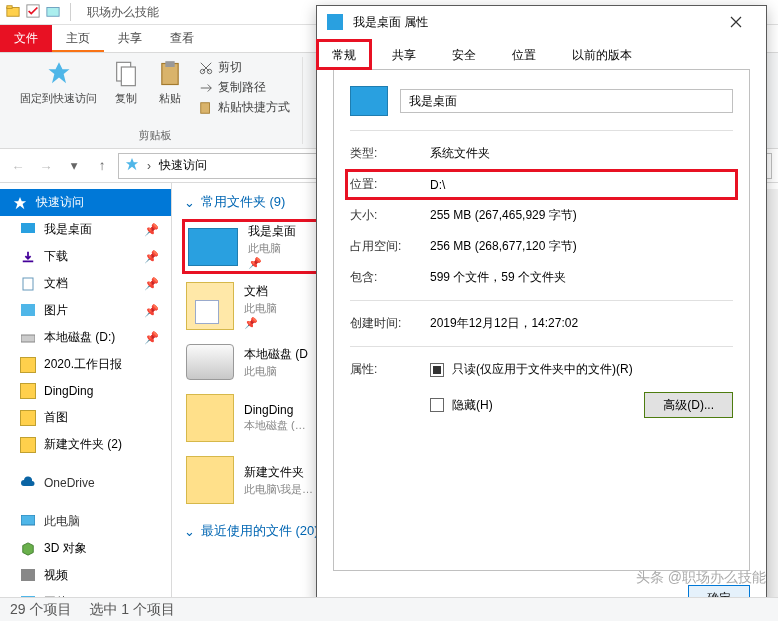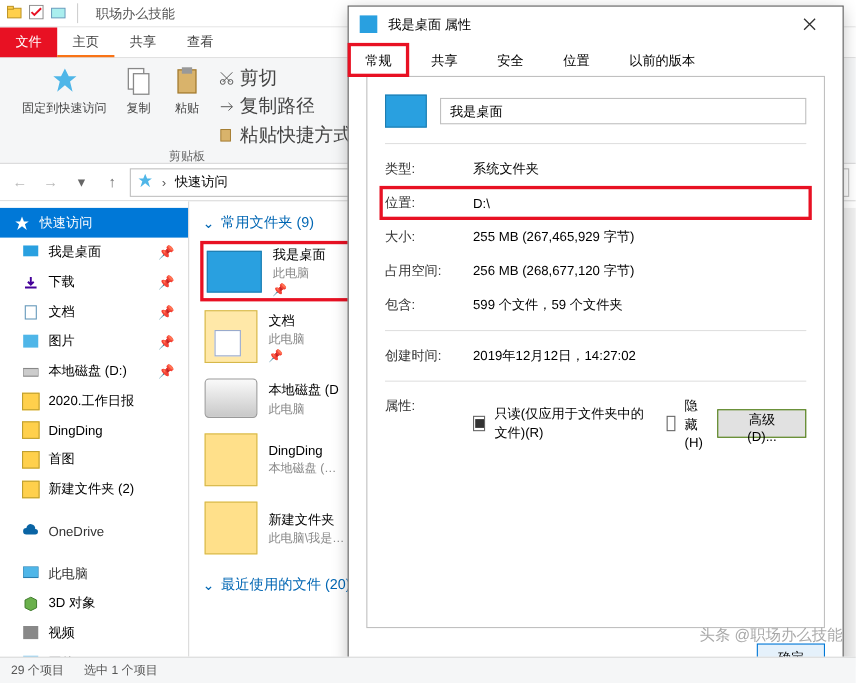--- a/index.html
+++ b/index.html
@@ -18,21 +18,21 @@
 .ribbon-tab.file { background: #e81123; color:#fff; }
 .ribbon-tab.active { border-bottom: 2px solid #f97316; }
 
 
 .ribbon { height: 96px; background: #f5f6f7; border-bottom: 1px solid #dadada; display: flex; padding: 4px 8px; gap: 4px; }
 .rgroup { display: flex; flex-direction: column; align-items: center; justify-content: space-between; border-right: 1px solid #e2e2e2; padding: 2px 12px 1px; }
 .rbtns { display: flex; gap: 14px; align-items: flex-start; }
 .rbtn { display:flex; flex-direction:column; align-items:center; gap:2px; font-size:11px; color:#444; cursor:pointer; }
 .rbtn .ico { width:30px; height:30px; display:flex; align-items:center; justify-content:center; }
 .rgroup-label { font-size:11px; color:#666; }
-.small-stack { display:flex; flex-direction:column; gap:3px; font-size:17px; color:#444; align-items:flex-start; }
+.small-stack { display:flex; flex-direction:column; gap:3px; font-size:12px; color:#444; align-items:flex-start; }
 .small-row { display:flex; align-items:center; gap:5px; cursor:pointer; }
 
 
 .bc-row { height: 34px; display:flex; align-items:center; gap:4px; padding: 0 6px; border-bottom:1px solid #dadada; }
 .nav-arrow { width:24px; height:24px; display:flex; align-items:center; justify-content:center; border:none; background:none; color:#666; cursor:pointer; }
 .nav-arrow.disabled { color:#bbb; }
 .bc { flex:1; height:26px; border:1px solid #c0c0c0; display:flex; align-items:center; gap:8px; padding:0 6px; background:#fff; }
 .bc-chev { color:#555; }
 
 
@@ -74,21 +74,21 @@
 .dlg-row { display:flex; align-items:center; gap:12px; }
 .dlg-row .lab { width:68px; color:#333; }
 .dlg-row.red-box { outline:3px solid #e81123; outline-offset:2px; padding:2px 0; margin:-2px 0; }
 .name-input { flex:1; height:24px; border:1px solid #c0c0c0; padding:0 8px; font-size:12px; }
 .chk { width:14px; height:14px; border:1px solid #666; display:inline-flex; align-items:center; justify-content:center; background:#fff; }
 .chk.checked::after{content:'';width:8px;height:8px;background:#333;}
 .dlg-hr { height:1px; background:#e0e0e0; }
 .btn { height:26px; padding:0 18px; border:1px solid #4d7c0f; background:#e1e1e1; font-size:12px; cursor:pointer; }
 .dlg-foot { display:flex; justify-content:flex-end; gap:10px; padding:0 16px 4px; }
 
-.statusbar { position:absolute; bottom:0; left:0; right:0; height:24px; border-top:1px solid #dadada; display:flex; align-items:center; gap:18px; padding:0 10px; font-size:11px; color:#555; background:#f5f6f7;}
+.statusbar { position:absolute; bottom:0; left:0; right:0; height:24px; border-top:1px solid #dadada; display:flex; align-items:center; gap:18px; padding:0 10px; font-size:14px; color:#555; background:#f5f6f7;}
 .watermark { position:absolute; right:12px; bottom:34px; color:#aaa; font-size:14px;}
 
 .side-scroll { position:absolute; right:0; top:189px; bottom:24px; width:16px; background:#f0f0f0; border-left:1px solid #e0e0e0;}
 </style>
 </head>
 <body>
 
 <div class="titlebar">
   <span class="tiny"><svg viewBox="0 0 16 16">
         <rect x="1" y="4" width="14" height="10" fill="#ffd04c" stroke="#b98f20"></rect>
@@ -417,21 +417,21 @@
         <span>599 个文件，59 个文件夹</span>
       </div>
     <div class="dlg-hr"></div>
     <div class="dlg-row">
         <span class="lab">创建时间:</span>
         <span>2019年12月12日，14:27:02</span>
       </div>
     <div class="dlg-hr"></div>
     <div class="dlg-row" style="align-items:flex-start">
       <span class="lab">属性:</span>
-      <div style="display:flex;flex-direction:row;gap:14px;flex:1">
+      <div style="display:flex;flex-direction:column;gap:14px;flex:1">
         <label style="display:flex;gap:8px;align-items:center">
             <span class="chk checked"></span>
             <span>只读(仅应用于文件夹中的文件)(R)</span>
           </label>
         <div style="display:flex;align-items:center;gap:8px">
           <label style="display:flex;gap:8px;align-items:center;flex:1">
               <span class="chk"></span>
               <span>隐藏(H)</span>
             </label>
           <button class="btn">高级(D)...</button>

